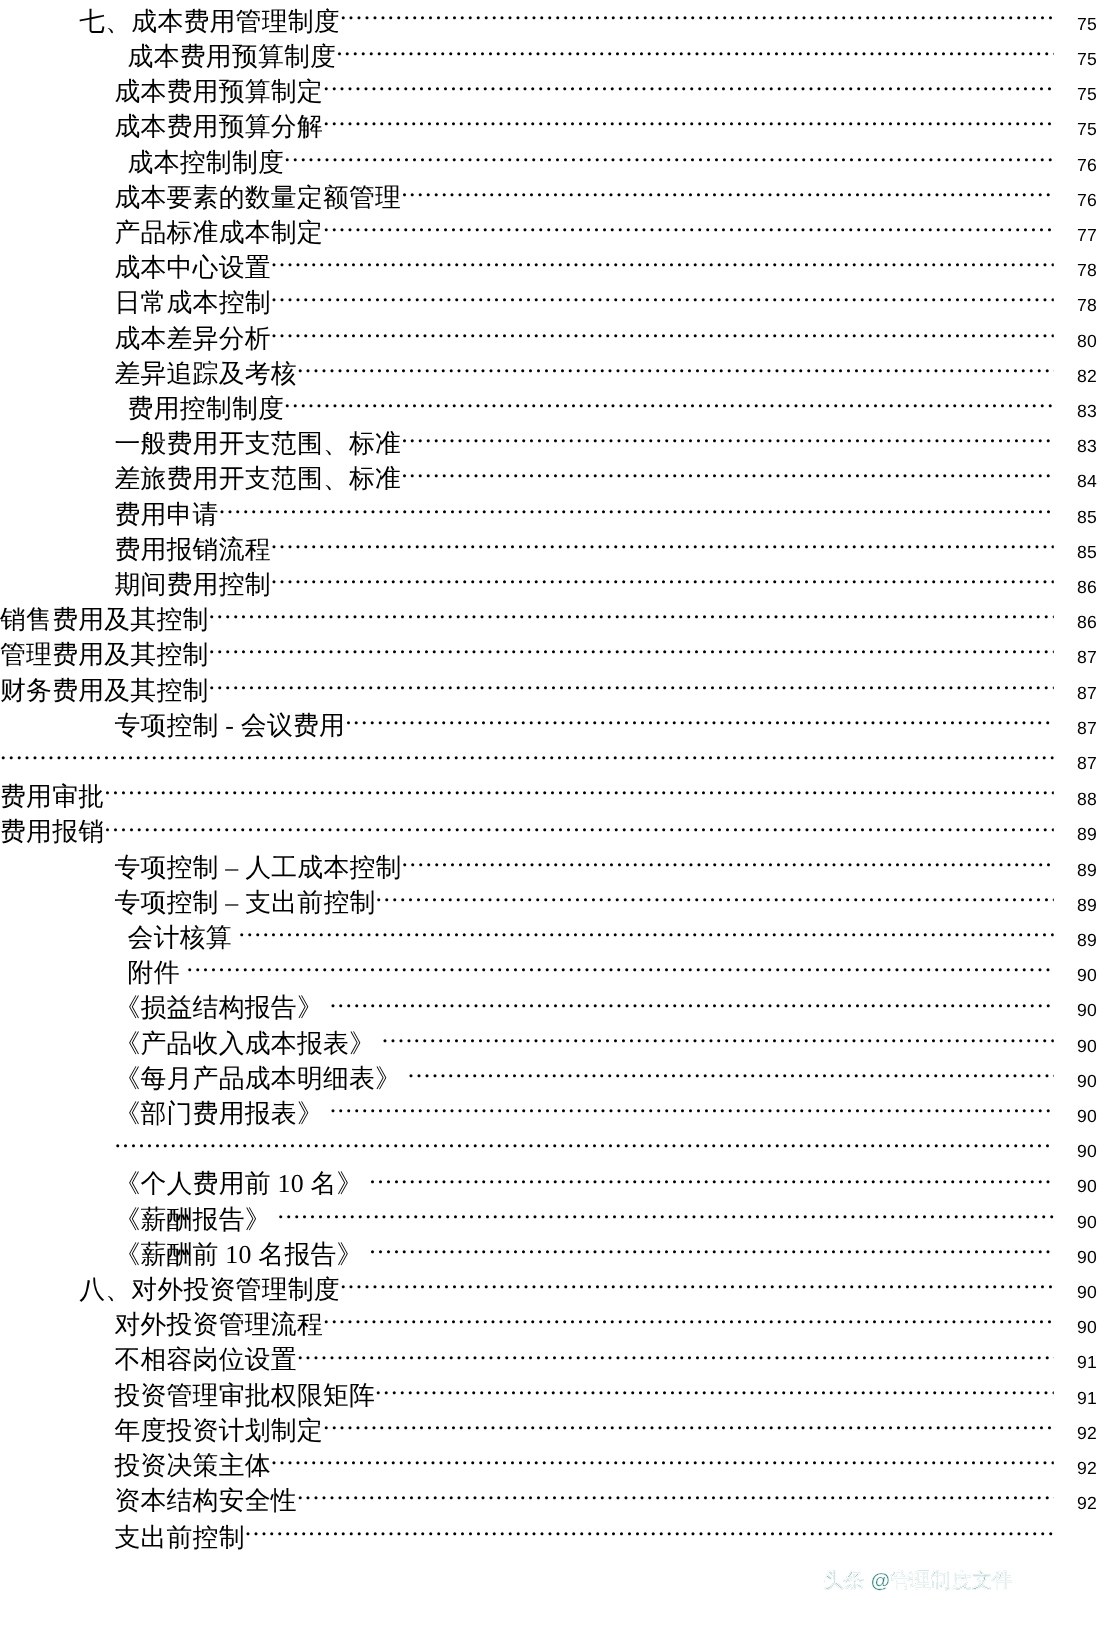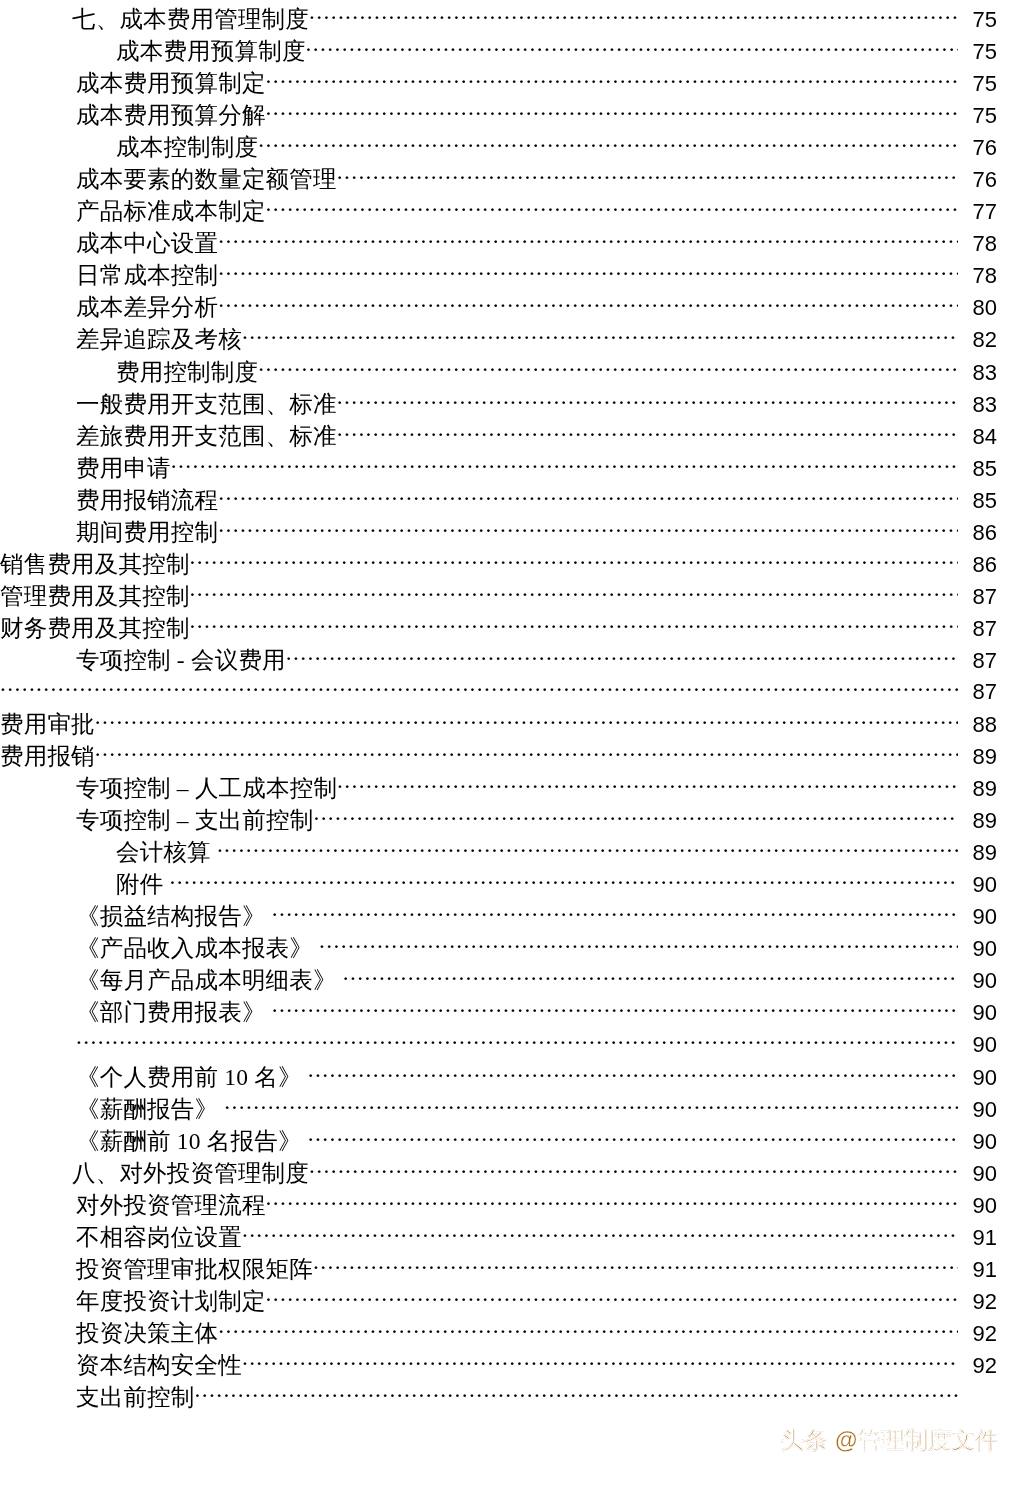--- a/index.html
+++ b/index.html
@@ -52,43 +52,42 @@
     white-space: nowrap;
     letter-spacing: 1.35px;
     font-size: 23.5px;
   }
   .toc-page {
     flex: 0 0 auto;
     text-align: right;
     min-width: 34px;
     padding-left: 5px;
     font-family: "Liberation Sans", "DejaVu Sans", sans-serif;
-    font-size: 22px;
+    font-size: 16px;
   }
   
   .lvl1 { padding-left: 72px; }
   .lvl2 { padding-left: 116px; justify-content: space-between; }
-  .lvl3 { padding-left: 76px; }
+  .lvl3 { padding-left: 104px; }
   .lvl4 { }
 
   
   .sp .toc-label::after { content: "\00a0"; }
 
   .watermark {
     position: absolute;
     left: 749px;
     top: 1425px;
     font-family: "Liberation Sans", "DejaVu Sans", sans-serif;
-    font-size: 23px;
+    font-size: 18px;
     font-weight: bold;
-    color: #a16207;
+    color: #0f766e;
     letter-spacing: 0.5px;
     white-space: nowrap;
     opacity: 0.92;
-    margin-left: 32px;
     -webkit-text-stroke: 0.4px #ffffff;
   }
 </style>
 </head>
 <body>
 
 <div class="page">
 
   <div class="toc" id="toc-root">
       <div class="toc-entry lvl1">

